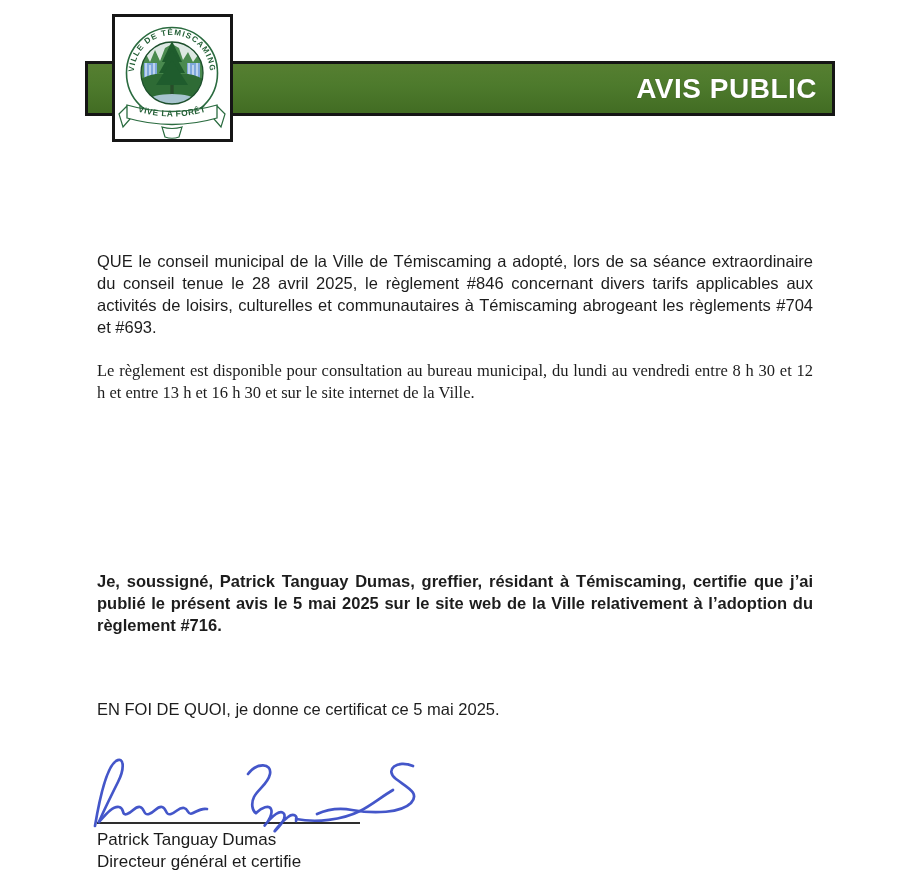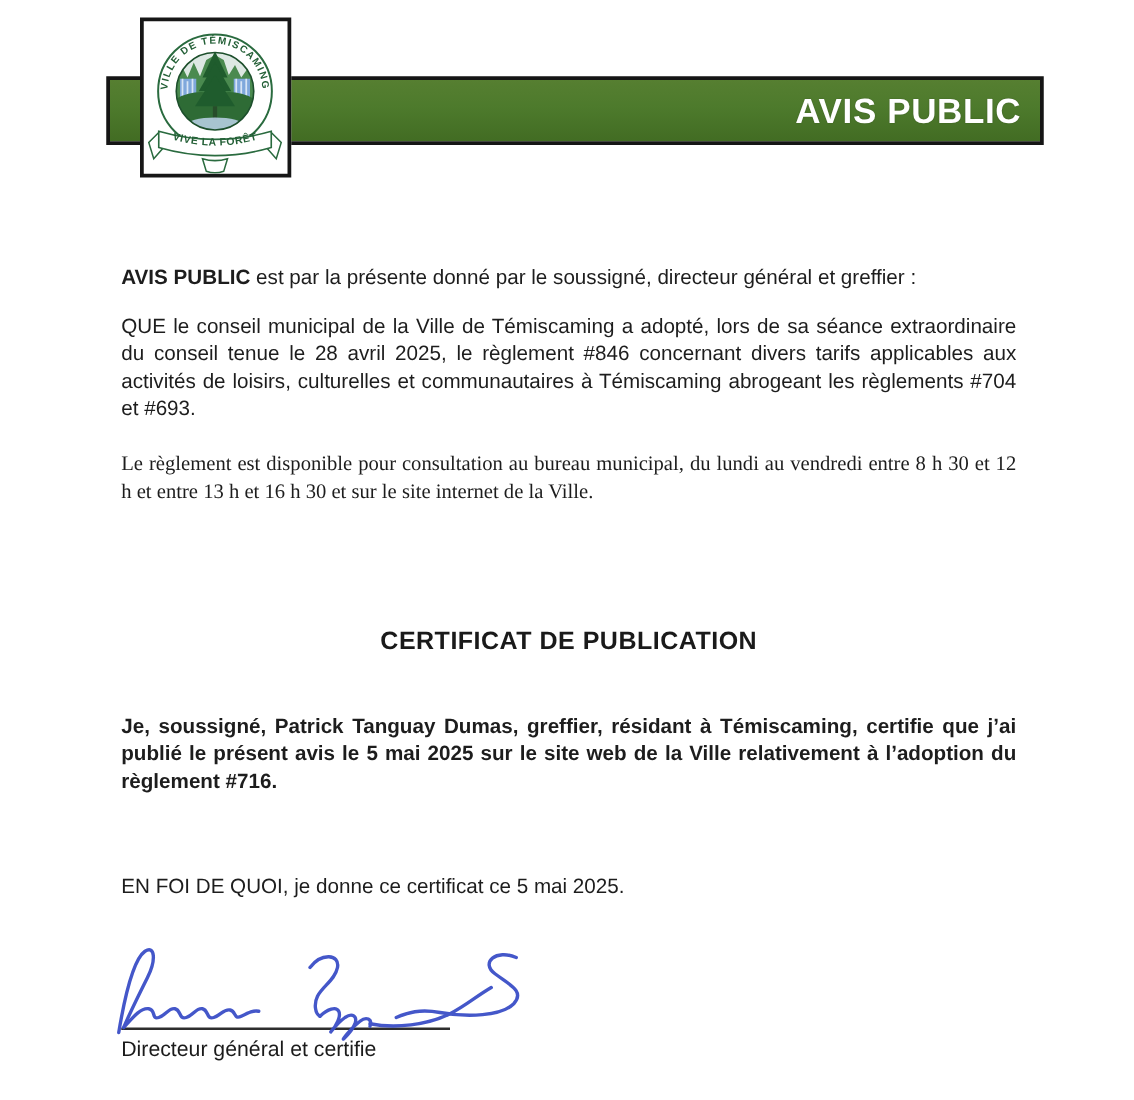--- a/index.html
+++ b/index.html
@@ -89,43 +89,42 @@
         <path d="M102 89 L110 97 L106 110 L99 102 Z" fill="#ffffff" stroke="#2a6b3f" stroke-width="1.2"></path>
         <path d="M47 110 Q57 113 67 110 L64 120 Q57 122.5 50 120 Z" fill="#ffffff" stroke="#2a6b3f" stroke-width="1.2"></path>
         <path d="M12 88 Q57 101 102 88 L102 101 Q57 114 12 101 Z" fill="#ffffff" stroke="#2a6b3f" stroke-width="1.3"></path>
         <text font-size="8.4" font-weight="bold" letter-spacing=".5" fill="#235f36">
           <textPath href="#mottoArc" startOffset="50%" text-anchor="middle">VIVE LA FORÊT</textPath>
         </text>
       </g>
     </svg>
   </div>
 
-  <p class="para p-intro"><strong>AVIS PUBLIC</strong><span> est par la présente donné par le soussigné, directeur général et greffier :</span></p>
 
   <p class="para justify p-adoption">QUE le conseil municipal de la Ville de Témiscaming a adopté, lors de sa séance extraordinaire du conseil tenue le 28 avril 2025, le règlement #846 concernant divers tarifs applicables aux activités de loisirs, culturelles et communautaires à Témiscaming abrogeant les règlements #704 et #693.</p>
 
   <p class="para justify p-consultation">Le règlement est disponible pour consultation au bureau municipal, du lundi au vendredi entre 8 h 30 et 12 h et entre 13 h et 16 h 30 et sur le site internet de la Ville.</p>
 
-  <h2 class="cert-heading">CERTIFICAT DE PUBLICATION</h2>
 
   <p class="para justify p-publication">Je, soussigné, Patrick Tanguay Dumas, greffier, résidant à Témiscaming, certifie que j’ai publié le présent avis le 5 mai 2025 sur le site web de la Ville relativement à l’adoption du règlement #716.</p>
 
 
   <p class="para p-foi">EN FOI DE QUOI, je donne ce certificat ce 5 mai 2025.</p>
 
   <div class="sig-line"></div>
 
   <svg class="sig-ink" viewBox="0 0 345 84">
     <g fill="none" stroke="#3a4ec7" stroke-width="2.7" stroke-linecap="round" stroke-linejoin="round" opacity=".95">
       <path d="M15 74 C19 50 26 16 36 9 C44 4 45 16 38 30 C31 44 23 60 19 70"></path>
       <path d="M19 70 C27 61 33 54 39 55 C45 56 41 64 47 62 C53 60 55 54 60 55 C65 56 63 64 69 62 C75 60 77 54 82 55 C87 56 85 64 91 62 C97 60 99 55 104 56 C109 57 107 64 113 61 C119 58 123 56 127 57"></path>
       <path d="M168 22 C177 10 192 11 190 22 C188 32 178 37 174 45 C171 51 172 59 176 61"></path>
       <path d="M176 61 C182 55 189 53 191 57 C193 61 189 69 185 73 C183 76 189 67 196 62 C202 58 206 61 204 67 C202 72 197 77 195 79 C193 81 200 71 208 65 C213 61 218 63 216 69"></path>
       <path d="M216 67 C236 71 262 68 280 59 C292 53 301 45 313 38"></path>
       <path d="M333 14 C317 7 304 18 316 27 C328 36 340 41 331 51 C321 61 294 62 272 58 C256 55 246 58 237 62"></path>
     </g>
   </svg>
 
   <div class="sig-block">
+    <div>Patrick Tanguay Dumas</div>
     <div>Directeur général et certifie</div>
   </div>
 
 </div>
 
 </body></html>

